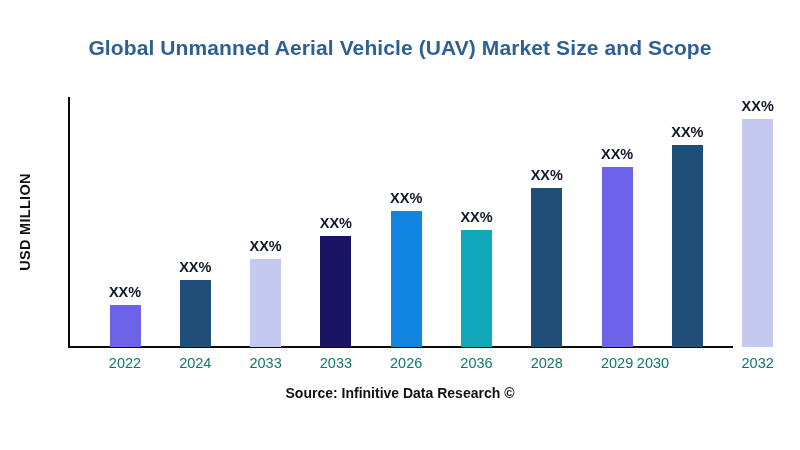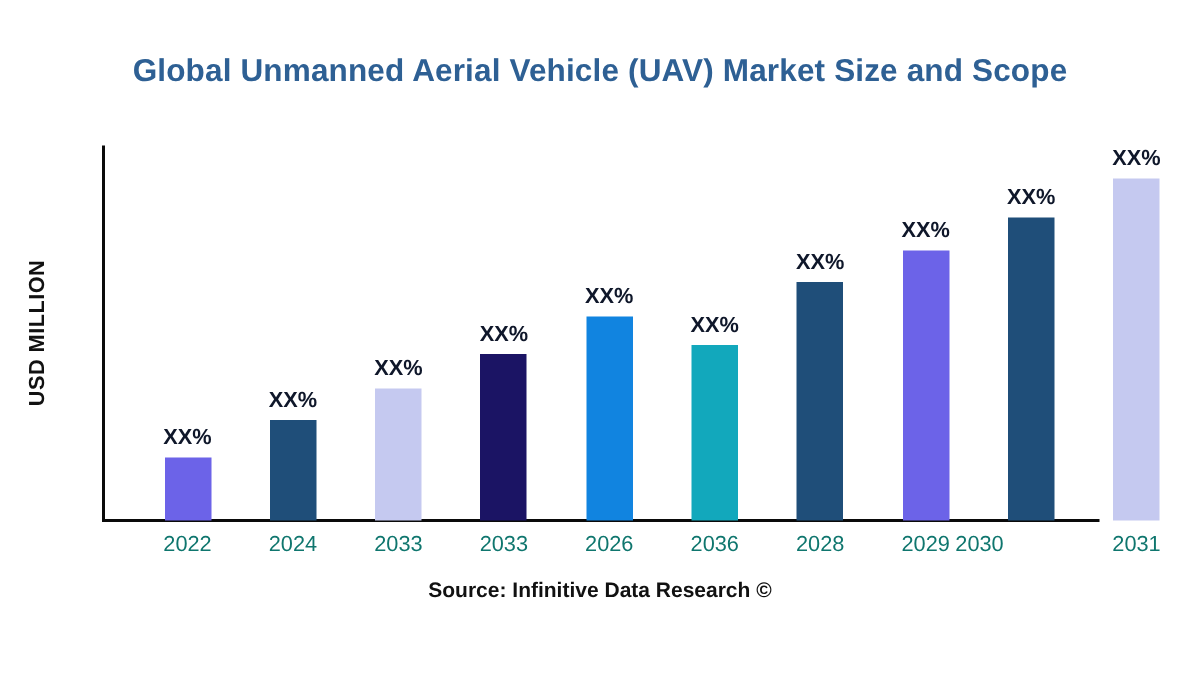--- a/index.html
+++ b/index.html
@@ -195,18 +195,18 @@
       <div class="cat-label" style="left: 617.1px;">2029</div>
       <div class="bar-group" style="left: 671.9px; width: 31px; top: 145px; height: 202px; bottom: auto;">
         <div class="bar" style="height: 202px; background: rgb(31, 78, 121);"></div>
         <div class="bar-value" style="top: -21px;">XX%</div>
       </div>
       <div class="cat-label" style="left: 653px;">2030</div>
       <div class="bar-group" style="left: 742.2px; width: 31px; top: 119px; height: 228px; bottom: auto;">
         <div class="bar" style="height: 228px; background: rgb(197, 201, 240);"></div>
         <div class="bar-value" style="top: -21px;">XX%</div>
       </div>
-      <div class="cat-label" style="left: 757.7px;">2031</div>
+      <div class="cat-label" style="left: 757.7px;">2032</div>
     </div>
 
   <div class="source-note">Source: Infinitive Data Research ©</div>
 
 </div>
 
 </body></html>

